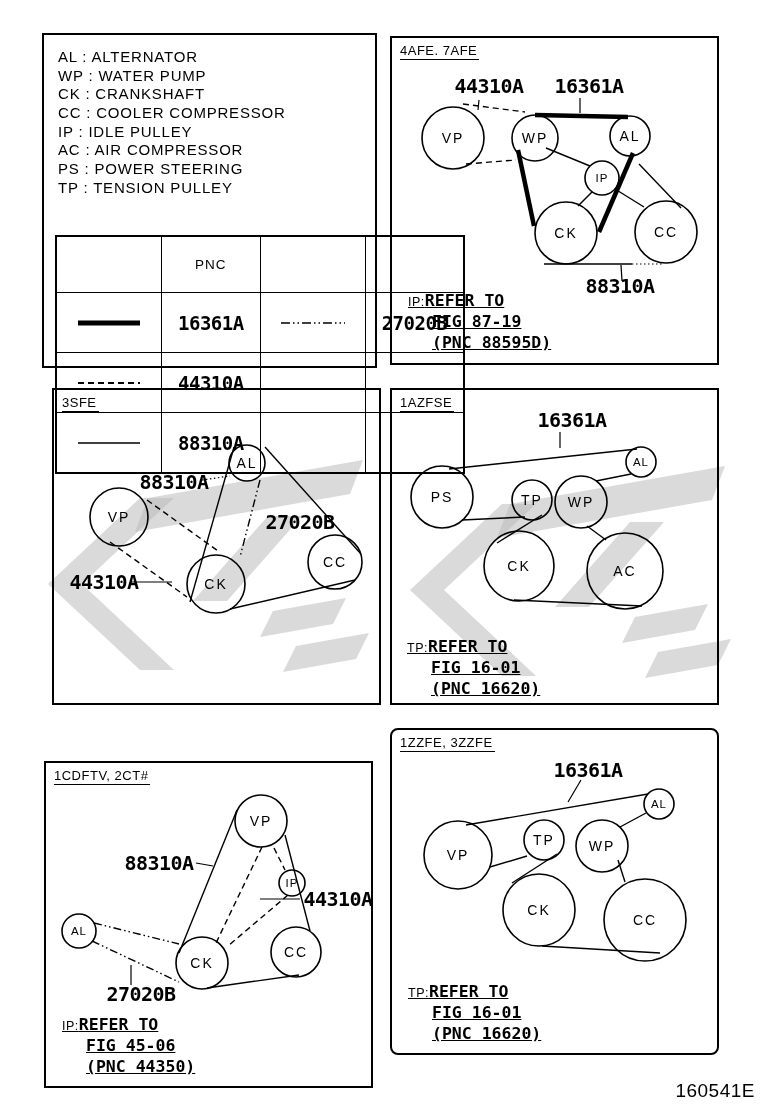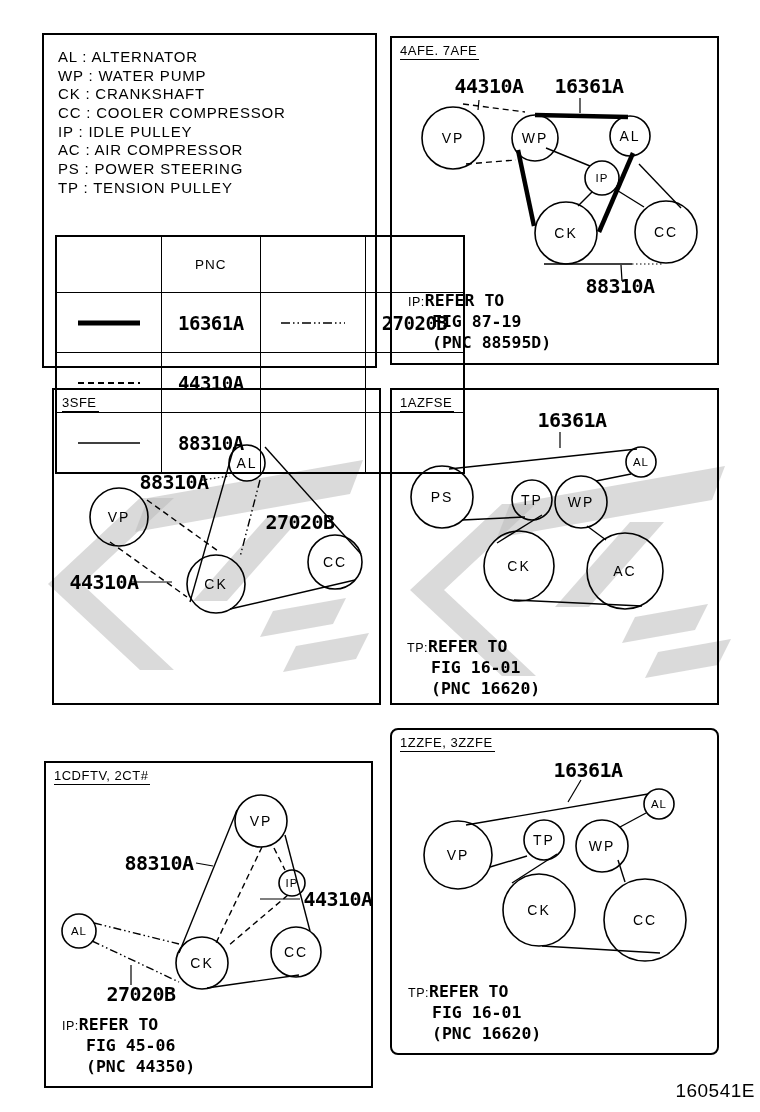--- a/index.html
+++ b/index.html
@@ -62,21 +62,21 @@
   text.pul-t {
     font-family:"Liberation Sans", sans-serif; font-size:14px;
     letter-spacing:2px; fill:#000; stroke:none; text-anchor:middle;
   }
   text.pul-t.small { font-size:11.5px; letter-spacing:1px; }
   text.plabel {
     font-family:"DejaVu Sans Mono", monospace; font-weight:bold; font-size:20px;
     fill:#000; stroke:none; text-anchor:middle; letter-spacing:-0.5px;
   }
   .ref-note { position:absolute; white-space:nowrap; z-index:3; }
-  .ref-line { height:21px; }
+  .ref-line { height:21px;text-decoration:underline; }
   .ref-prefix { font-size:12.5px; letter-spacing:0.5px; }
   .ref-body { font-family:"DejaVu Sans Mono", monospace; font-weight:bold; font-size:16.5px; }
   .ref-indent { margin-left:24px; }
   .footer-code {
     position:absolute; right:5px; bottom:10px; font-size:19px;
     letter-spacing:0.5px; z-index:2;
   }
 </style>
 </head>
 <body>

